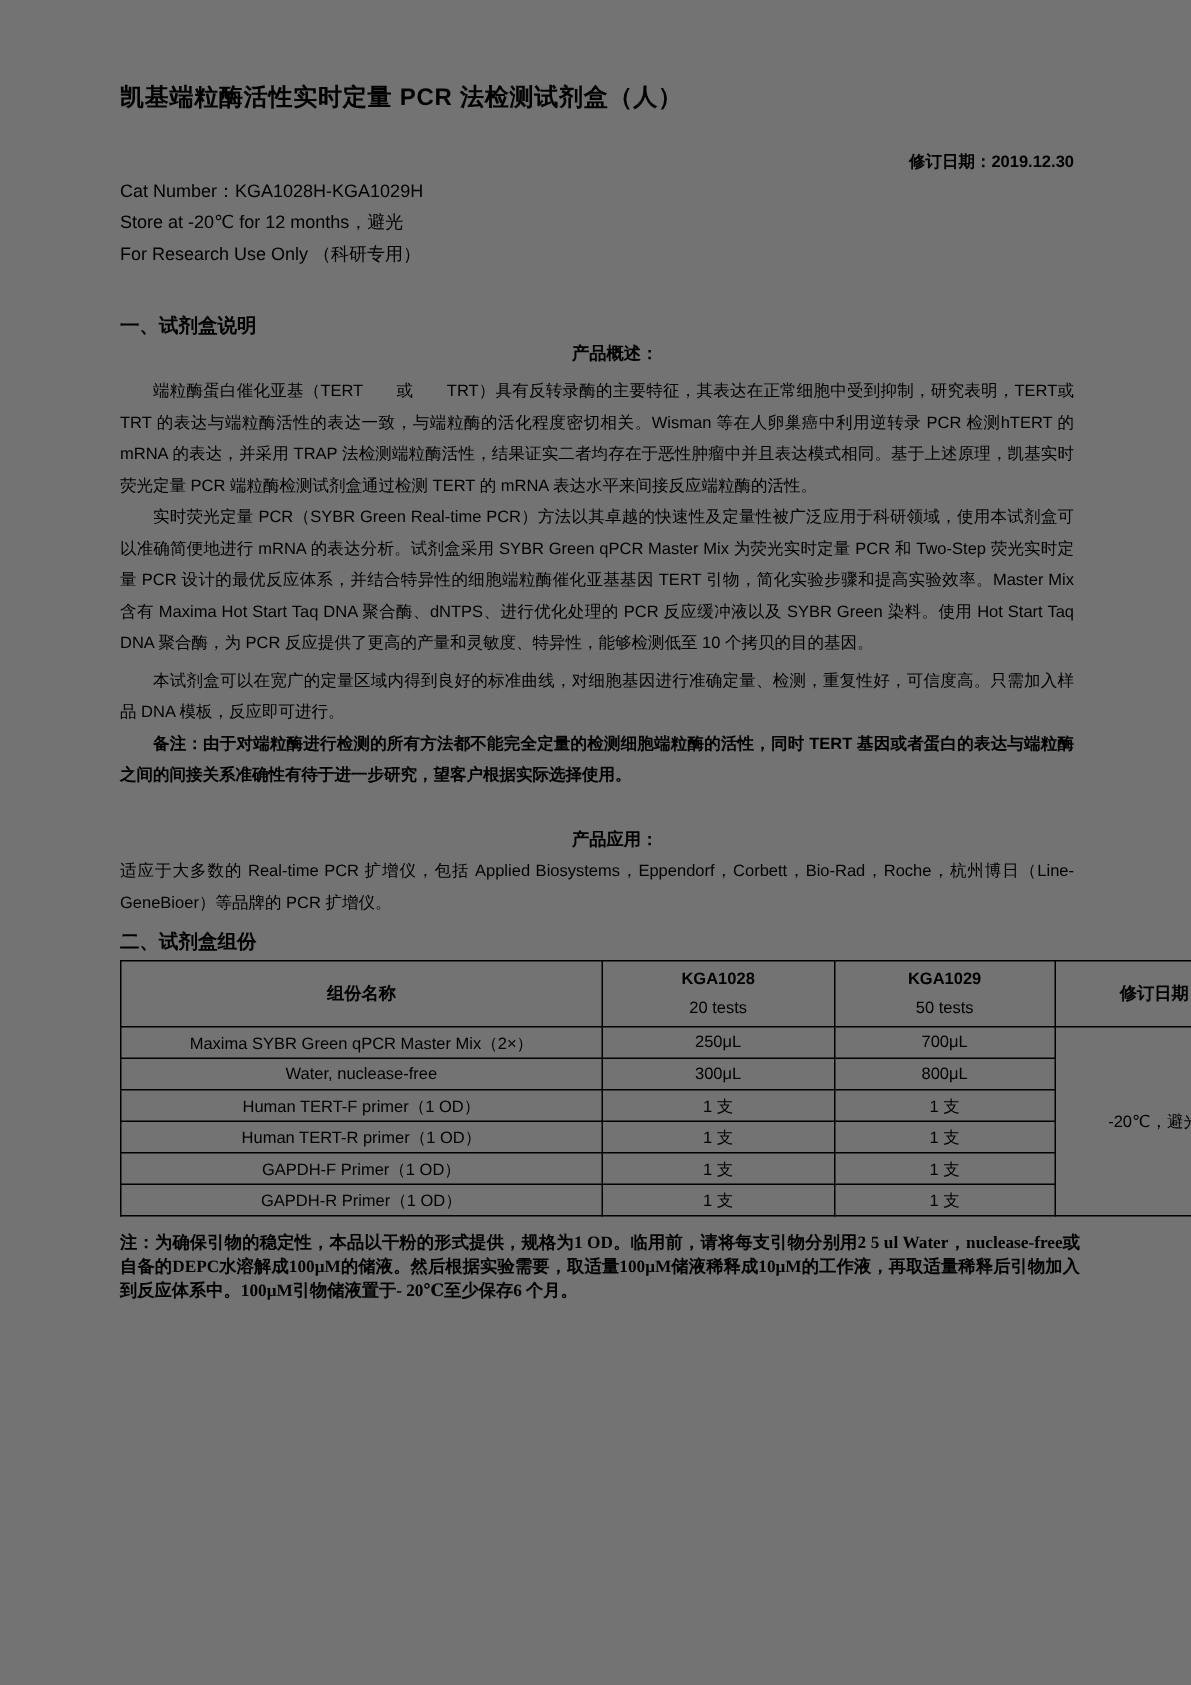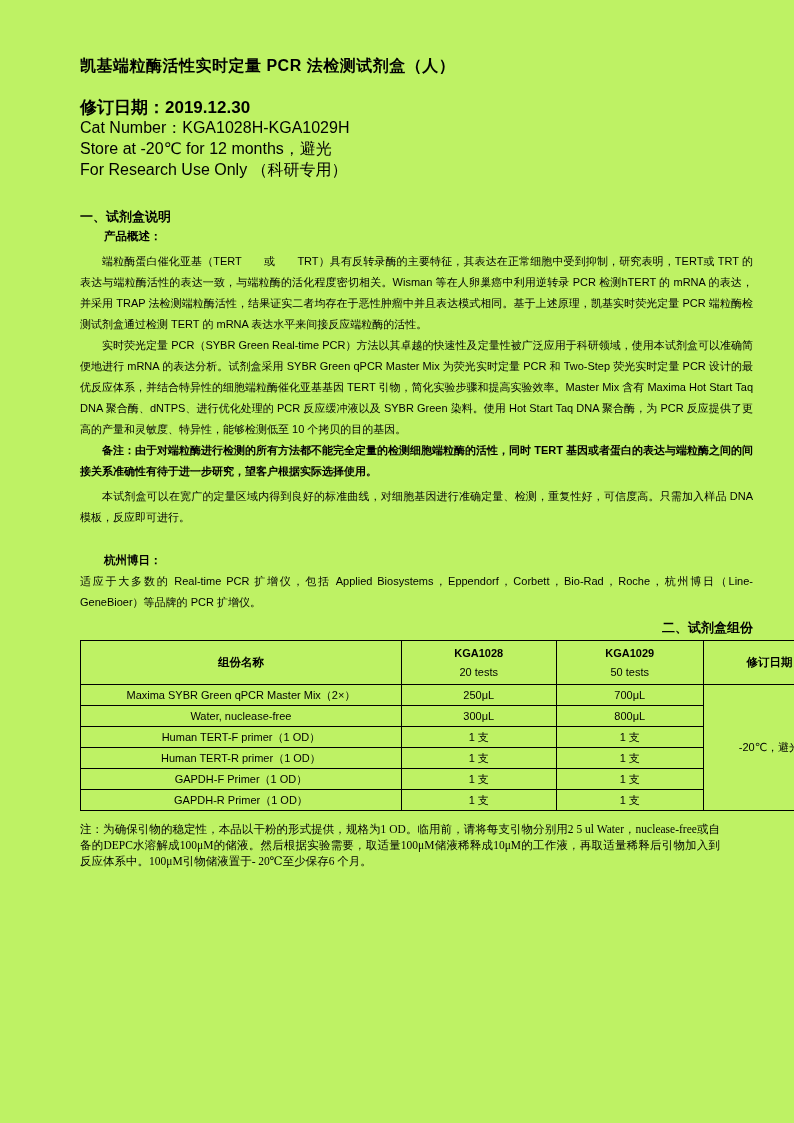--- a/index.html
+++ b/index.html
@@ -1,43 +1,43 @@
 <!DOCTYPE html>
 <html><head>
 <meta charset="utf-8">
 <style>
   html,body{margin:0;padding:0;background:#e8e8e8;}
   .page{
     position:relative;
     width:794px;height:1123px;
     margin:0 auto;
-    background:#bef264;
+    background:#737373;
     color:#000;
     font-family:"Liberation Sans","DejaVu Sans",sans-serif;
     box-sizing:border-box;
-    padding:55px 41px 0 80px;
+    padding:55px 78px 0 80px;
     overflow:hidden;
   }
   .doc-title{
     font-size:16px;font-weight:bold;margin:0;line-height:22px;letter-spacing:.5px;
   }
   .revision{
-    margin-top:24px;font-weight:bold;font-size:17px;line-height:14px;
+    margin-top:24px;text-align:right;font-weight:bold;font-size:11px;line-height:14px;
   }
   .info-block{margin-top:2px;}
-  .info-line{font-size:16px;line-height:21px;}
+  .info-line{font-size:12px;line-height:21px;}
   .sec-heading{font-size:13px;font-weight:bold;margin:0;line-height:18px;}
   .sec1-heading{margin-top:28px;}
-  .sub-label{font-size:11.5px;font-weight:bold;margin:0;line-height:21px;text-indent:24px;}
+  .sub-label{font-size:11.5px;font-weight:bold;margin:0;line-height:21px;text-indent:24px;text-align:center;}
   p.body{font-size:11px;line-height:21px;text-align:justify;margin:0;}
   p.m4{margin-top:4px;}
   .indent{text-indent:2em;}
   .remark{font-weight:bold;}
   .app-label{margin-top:22px;}
-  .sec2-heading{margin-top:6px;text-align:right;}
+  .sec2-heading{margin-top:6px;}
   table.kit{
     margin-top:3px;
     width:756px;
     border-collapse:collapse;
     table-layout:fixed;
   }
   table.kit th, table.kit td{
     border:1px solid #000;
     text-align:center;
     vertical-align:middle;
@@ -48,21 +48,21 @@
   }
   table.kit .hdr-row{height:44px;}
   table.kit .data-row{height:21px;}
   .cell-bold{font-weight:bold;font-size:11.5px;}
   .hdr-code{display:block;font-weight:bold;line-height:19px;}
   .hdr-tests{display:block;font-weight:normal;line-height:19px;}
   .note{
     margin-top:10px;
     width:640px;
     font-family:"Liberation Serif","DejaVu Serif",serif;
-    font-weight:normal;
+    font-weight:bold;
     font-size:11.5px;
     line-height:16px;
     text-align:justify;
   }
 </style>
 </head>
 <body>
 
 <div class="page">
 
@@ -74,24 +74,24 @@
     <div class="info-line">Cat Number：KGA1028H-KGA1029H</div>
     <div class="info-line">Store at -20℃  for 12 months，避光</div>
     <div class="info-line">For Research Use Only （科研专用）</div>
   </div>
 
   <h2 class="sec-heading sec1-heading">一、试剂盒说明</h2>
   <div class="sub-label">产品概述：</div>
 
   <p class="body m4 indent">端粒酶蛋白催化亚基（TERT　　或　　TRT）具有反转录酶的主要特征，其表达在正常细胞中受到抑制，研究表明，TERT或 TRT 的表达与端粒酶活性的表达一致，与端粒酶的活化程度密切相关。Wisman 等在人卵巢癌中利用逆转录 PCR 检测hTERT 的 mRNA 的表达，并采用 TRAP 法检测端粒酶活性，结果证实二者均存在于恶性肿瘤中并且表达模式相同。基于上述原理，凯基实时荧光定量 PCR 端粒酶检测试剂盒通过检测 TERT 的 mRNA 表达水平来间接反应端粒酶的活性。</p>
   <p class="body indent">实时荧光定量 PCR（SYBR Green Real-time PCR）方法以其卓越的快速性及定量性被广泛应用于科研领域，使用本试剂盒可以准确简便地进行 mRNA 的表达分析。试剂盒采用 SYBR Green qPCR Master Mix 为荧光实时定量 PCR 和 Two-Step 荧光实时定量 PCR 设计的最优反应体系，并结合特异性的细胞端粒酶催化亚基基因 TERT 引物，简化实验步骤和提高实验效率。Master Mix 含有 Maxima Hot Start Taq DNA 聚合酶、dNTPS、进行优化处理的 PCR 反应缓冲液以及 SYBR Green 染料。使用 Hot Start Taq DNA 聚合酶，为 PCR 反应提供了更高的产量和灵敏度、特异性，能够检测低至 10 个拷贝的目的基因。</p>
+  <p class="body m4 indent">本试剂盒可以在宽广的定量区域内得到良好的标准曲线，对细胞基因进行准确定量、检测，重复性好，可信度高。只需加入样品 DNA 模板，反应即可进行。</p>
   <p class="body indent remark">备注：由于对端粒酶进行检测的所有方法都不能完全定量的检测细胞端粒酶的活性，同时 TERT 基因或者蛋白的表达与端粒酶之间的间接关系准确性有待于进一步研究，望客户根据实际选择使用。</p>
-  <p class="body m4 indent">本试剂盒可以在宽广的定量区域内得到良好的标准曲线，对细胞基因进行准确定量、检测，重复性好，可信度高。只需加入样品 DNA 模板，反应即可进行。</p>
 
-  <div class="sub-label app-label">杭州博日：</div>
+  <div class="sub-label app-label">产品应用：</div>
   <p class="body">适应于大多数的 Real-time PCR 扩增仪，包括 Applied Biosystems，Eppendorf，Corbett，Bio-Rad，Roche，杭州博日（Line-GeneBioer）等品牌的 PCR 扩增仪。</p>
 
   <h2 class="sec-heading sec2-heading">二、试剂盒组份</h2>
 
   <table class="kit">
     <colgroup>
       <col style="width:42.5%">
       <col style="width:20.5%">
       <col style="width:19.5%">
       <col style="width:17.5%">

